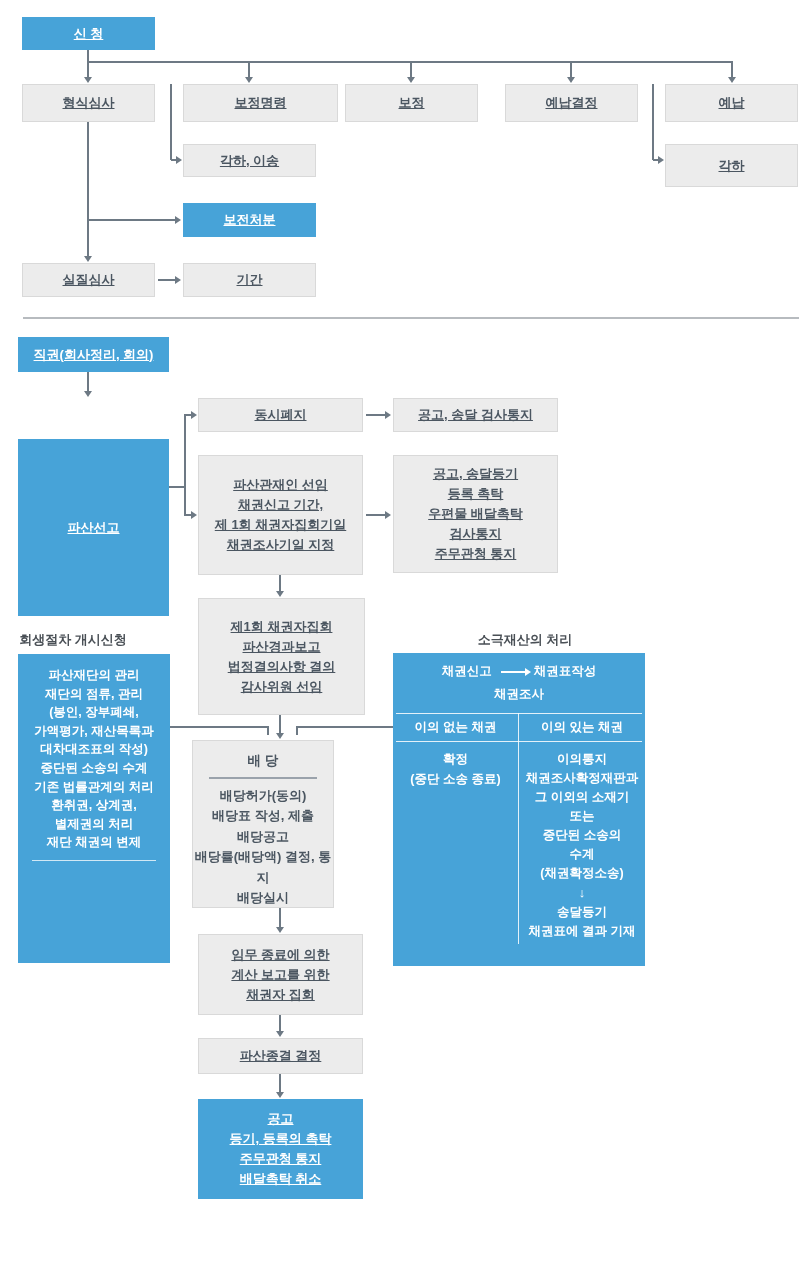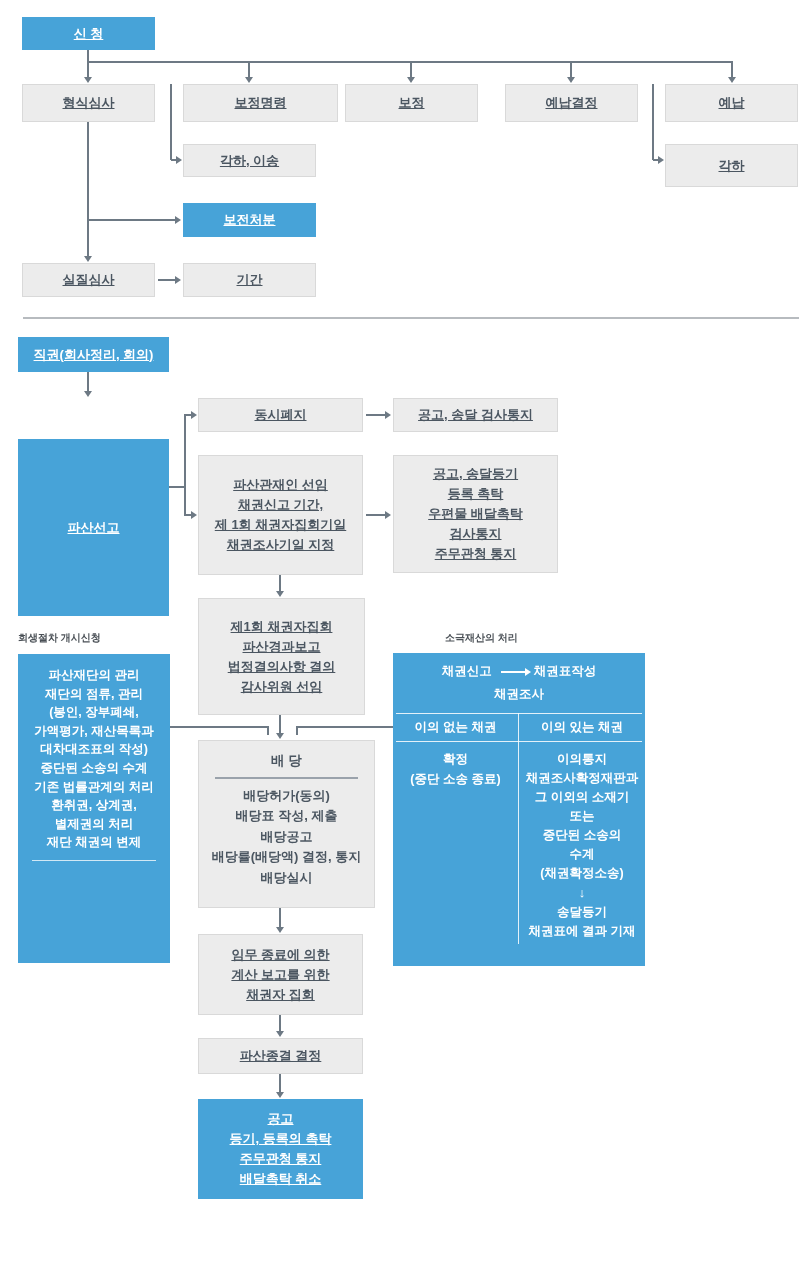--- a/index.html
+++ b/index.html
@@ -10,21 +10,21 @@
        text-align:center;font-size:13px;font-weight:700;letter-spacing:0;white-space:pre-line;line-height:20px;text-decoration:underline;}
   .gray{background:#ececec;border:1px solid #d9d9d9;color:#4b5661;}
   .blue{background:#47a3d8;color:#ffffff;}
   
   .hline{position:absolute;height:1.5px;background:#6d7984;}
   .vline{position:absolute;width:1.5px;background:#6d7984;}
   .head-r{position:absolute;width:0;height:0;border-top:4px solid transparent;border-bottom:4px solid transparent;border-left:6px solid #6d7984;}
   .head-d{position:absolute;width:0;height:0;border-left:4px solid transparent;border-right:4px solid transparent;border-top:6px solid #6d7984;}
   .pagediv{position:absolute;height:2px;background:#b7bbbf;}
   
-  .heading{position:absolute;font-size:10px;font-weight:700;color:#4a5056;text-align:left;}
+  .heading{position:absolute;font-size:13px;font-weight:700;color:#4a5056;text-align:center;}
   
   .lp{position:absolute;left:18px;top:654px;width:152px;height:309px;background:#47a3d8;color:#fff;
       text-align:center;font-size:12.5px;font-weight:700;box-sizing:border-box;}
   .lp-upper{padding-top:12px;line-height:18.6px;white-space:pre-line;}
   .lp-div{height:1px;background:rgba(255,255,255,.75);margin:8px 14px 7px;}
   .lp-lower{line-height:18.6px;white-space:pre-line;}
   
   .rp{position:absolute;left:393px;top:653px;width:252px;height:313px;background:#47a3d8;color:#fff;
       font-size:12.5px;font-weight:700;box-sizing:border-box;}
   .rp-row1{position:absolute;top:10px;left:0;right:0;display:flex;align-items:center;justify-content:center;gap:9px;}
@@ -34,21 +34,21 @@
   .rp-hdiv{position:absolute;left:3px;right:3px;height:1px;background:rgba(255,255,255,.85);}
   .rp-vdiv{position:absolute;left:125px;top:60px;width:1px;height:231px;background:rgba(255,255,255,.85);}
   .rp-cell-l{position:absolute;left:0;width:125px;text-align:center;}
   .rp-cell-r{position:absolute;left:126px;width:126px;text-align:center;}
   .rp-colhead{top:60px;height:28px;line-height:28px;}
   .rp-body-l{top:97px;line-height:19.5px;white-space:pre-line;}
   .rp-body-r{top:97px;line-height:19px;}
   .rp-body-r .seg{white-space:pre-line;}
   .rp-darr{line-height:20px;font-size:13px;}
   
-  .dividend{position:absolute;left:198px;top:740px;width:177px;height:168px;background:#ececec;border:1px solid #d9d9d9;
+  .dividend{position:absolute;left:192px;top:740px;width:142px;height:168px;background:#ececec;border:1px solid #d9d9d9;
             color:#4b5661;box-sizing:border-box;text-align:center;}
   .dv-title{margin-top:11px;font-size:13.5px;font-weight:700;}
   .dv-hr{height:1.5px;background:#9aa2ab;margin:7px 16px 7px;}
   .dv-body{font-size:13px;font-weight:700;line-height:20.5px;white-space:pre-line;}
 </style>
 </head>
 <body>
 
 <div class="canvas">
 

